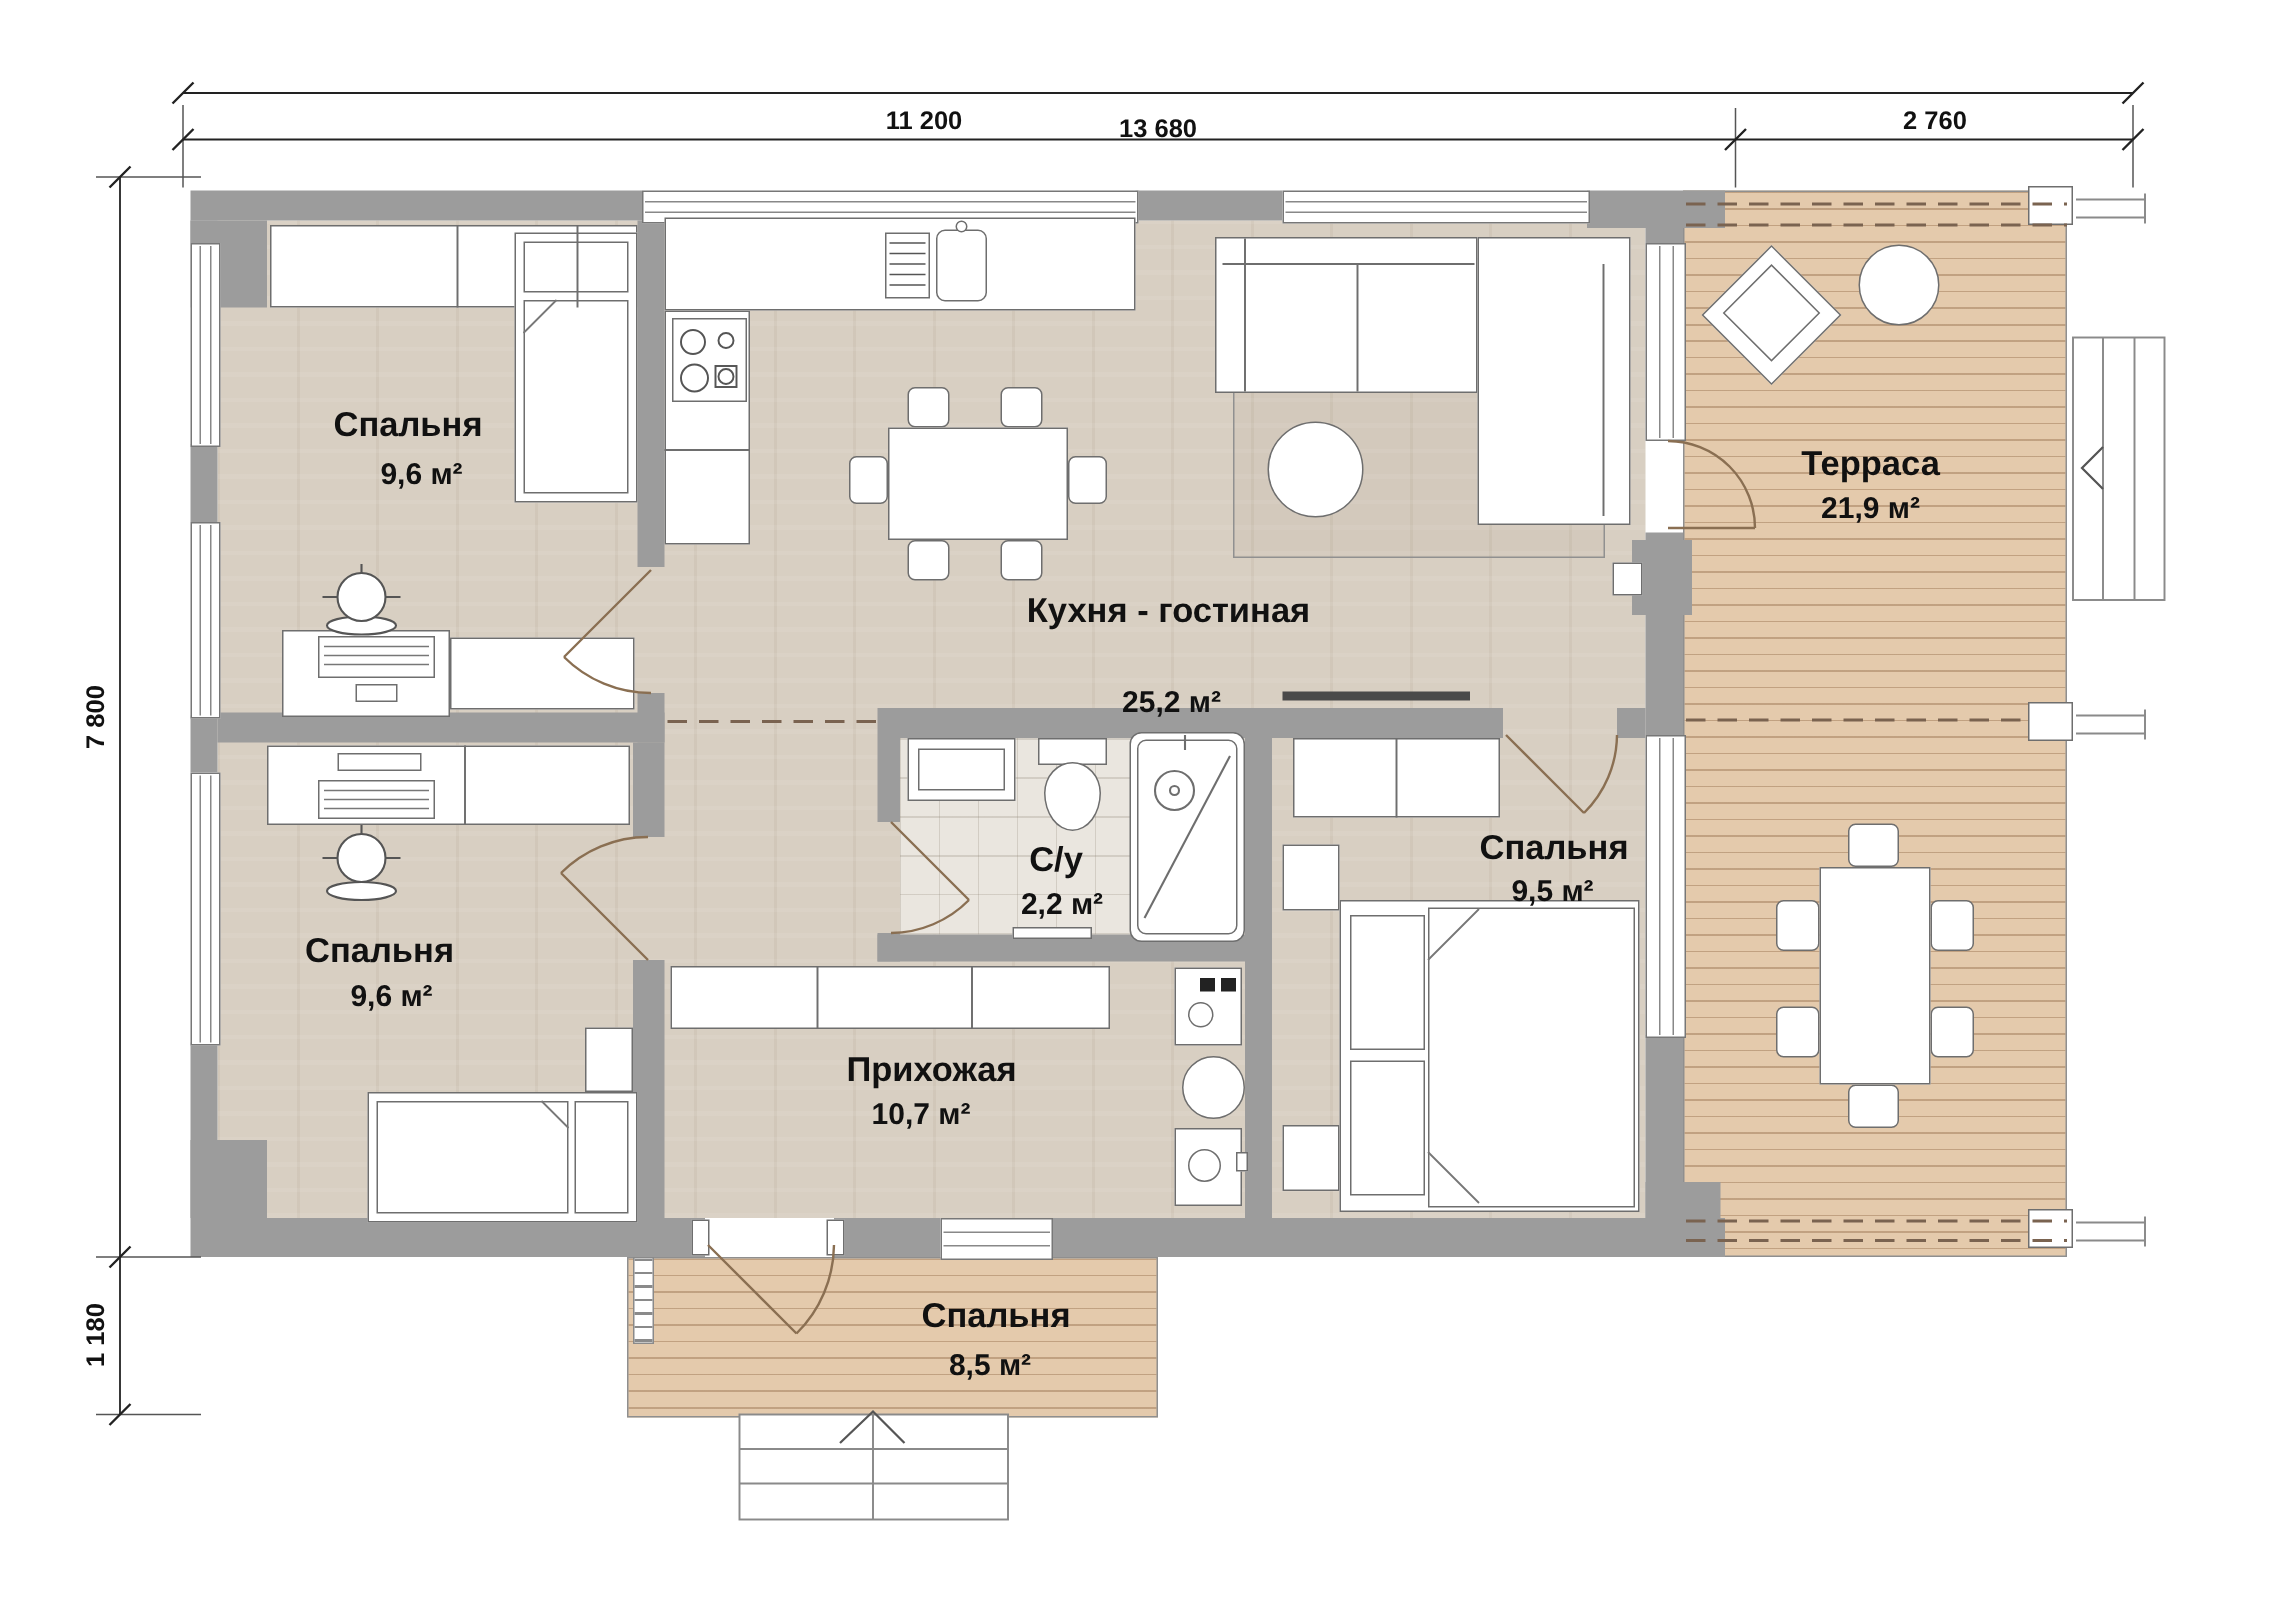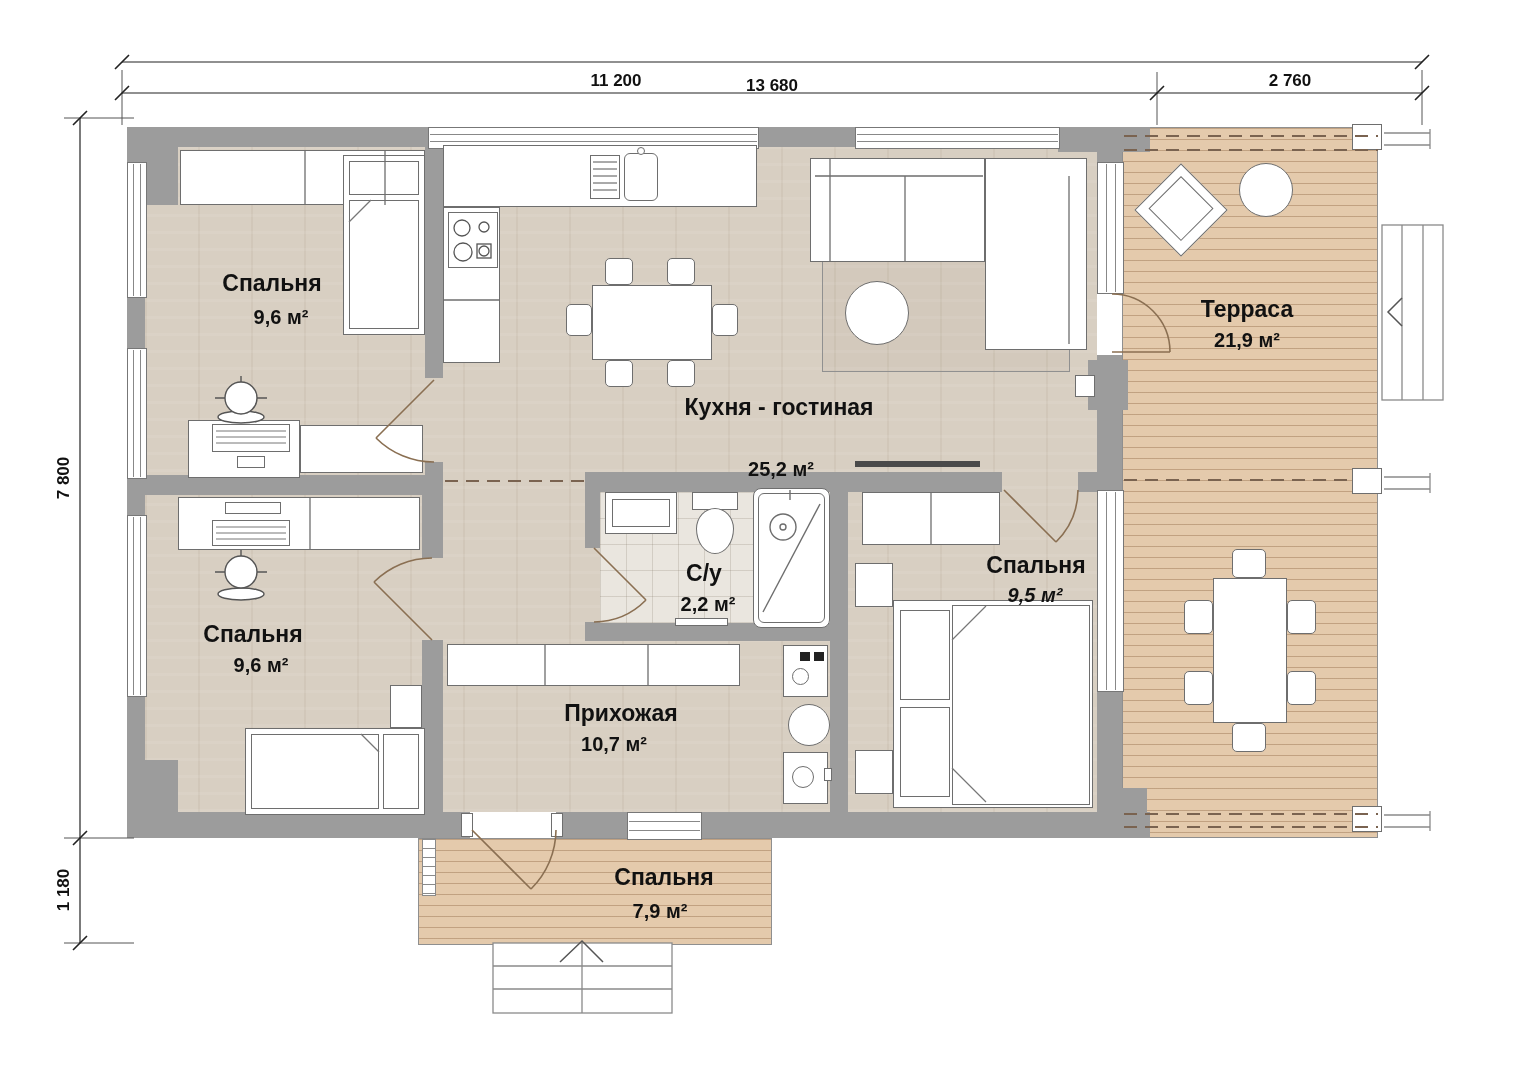--- a/index.html
+++ b/index.html
@@ -290,18 +290,18 @@
   <div class="rlbl" style="left:253px;top:634px;">Спальня</div>
   <div class="albl" style="left:261px;top:665px;">9,6 м²</div>
 
   <div class="rlbl" style="left:704px;top:573px;">С/у</div>
   <div class="albl" style="left:708px;top:604px;">2,2 м²</div>
 
   <div class="rlbl" style="left:621px;top:713px;">Прихожая</div>
   <div class="albl" style="left:614px;top:744px;">10,7 м²</div>
 
   <div class="rlbl" style="left:1036px;top:565px;">Спальня</div>
-  <div class="albl" style="left:1035px;top:595px;font-style:italic;">9,5 м²</div>
+  <div class="albl" style="left:1035px;top:595px;">9,5 м²</div>
 
   <div class="rlbl" style="left:664px;top:877px;">Спальня</div>
-  <div class="albl" style="left:660px;top:911px;">7,9 м²</div>
+  <div class="albl" style="left:660px;top:911px;">8,5 м²</div>
 
 </div>
 
 </body></html>

